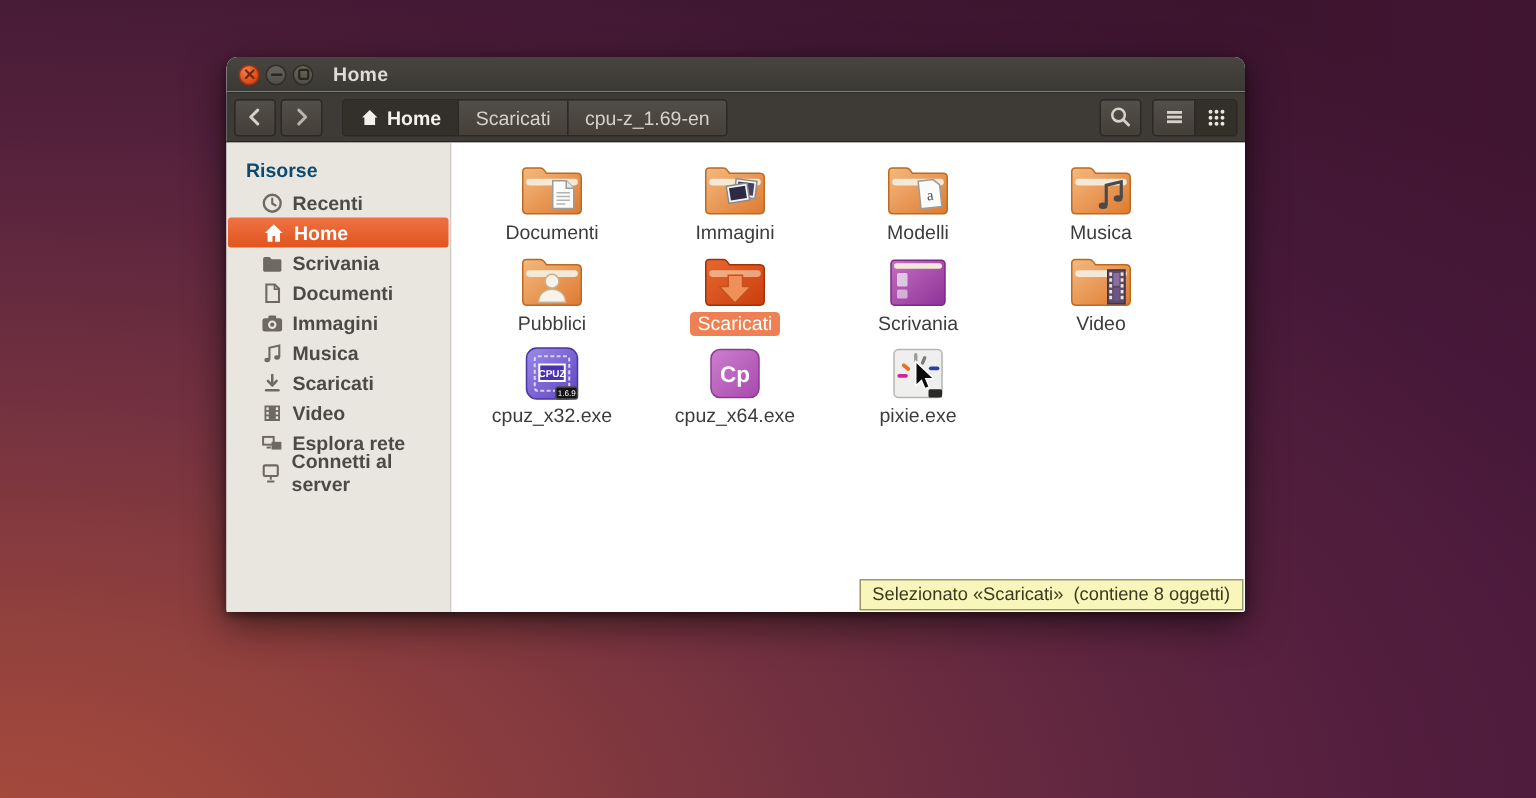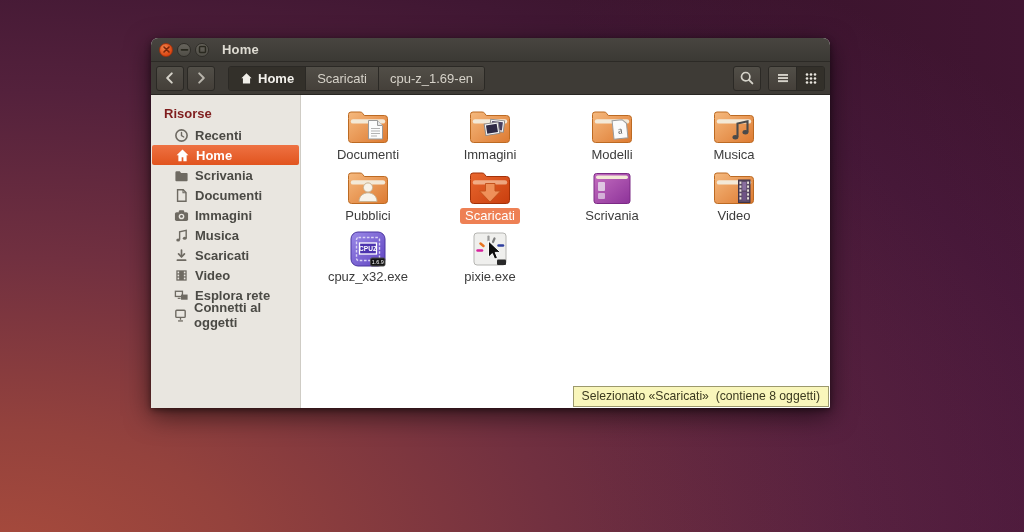--- a/index.html
+++ b/index.html
@@ -78,21 +78,21 @@
   }
   .viewbtn + .viewbtn{border-left:1px solid #2b2925;}
   .viewbtn.active{background:#33302a;}
   
   .winbody{flex:1;display:flex;min-height:0;}
   .sidebar{
     width:150px;flex:0 0 150px;background:#e9e6e0;
     border-right:1px solid #cfccc5;box-sizing:border-box;
     padding-top:6px;font-size:13px;color:#4b4a45;overflow:hidden;
   }
-  .side-header{font-weight:bold;color:#7f1d1d;padding:5px 0 4px 13px;}
+  .side-header{font-weight:bold;color:#0c4a6e;padding:5px 0 4px 13px;}
   .side-item{
     display:flex;align-items:center;height:20px;padding-left:22px;gap:6px;
     cursor:default;
     font-weight:bold;
   }
   .side-item .side-icon{width:16px;height:16px;display:inline-flex;align-items:center;justify-content:center;line-height:0;}
   .side-item.selected{
     background:linear-gradient(#ee7243,#e1541e);
     color:#fff;margin:0 1px;border-radius:2px;
   }
@@ -308,21 +308,21 @@
     <span class="side-label">Esplora rete</span>
   </div>
             <div class="side-item">
     <span class="side-icon">
                 <svg width="15" height="15" viewBox="0 0 16 16">
                   <rect x="3" y="2.4" width="10" height="7.6" rx="1" fill="none" stroke="#6e6a62" stroke-width="1.5"></rect>
                   <path d="M8 10v2.6" stroke="#6e6a62" stroke-width="1.4"></path>
                   <path d="M5.4 13.8h5.2" stroke="#6e6a62" stroke-width="1.4"></path>
                 </svg>
               </span>
-    <span class="side-label">Connetti al oggetti</span>
+    <span class="side-label">Connetti al server</span>
   </div>
           </div>
   </div>
       </div>
     <div class="content">
       <div class="files" id="files">
           <div class="file-item">
     <div class="file-icon">
               <svg width="44" height="37" viewBox="0 0 44 37">
                 <defs>
@@ -501,20 +501,35 @@
     <text x="19" y="21.3" font-size="6.6" font-weight="bold" fill="#fff" text-anchor="middle" font-family="Liberation Sans,sans-serif">CPUZ</text>
     <rect x="21.5" y="28" width="14.5" height="8" rx="1.5" fill="#141414" stroke="#4d4d4d"></rect>
     <text x="28.8" y="34" font-size="5.4" fill="#fff" text-anchor="middle" font-family="Liberation Sans,sans-serif">1.6.9</text>
               </svg>
             </div>
     <div class="file-label">cpuz_x32.exe</div>
   </div>
           <div class="file-item">
     <div class="file-icon">
               <svg width="38" height="38" viewBox="0 0 38 38">
+                <defs>
+                  <linearGradient id="g10" x1="0" y1="0" x2="1" y2="1">
+                    <stop offset="0" stop-color="#cc7fd0"></stop>
+                    <stop offset="1" stop-color="#a849ab"></stop>
+                  </linearGradient>
+                </defs>
+    <rect x="3" y="3" width="32" height="32" rx="6" fill="url(#g10)" stroke="#8d3a92"></rect>
+    <text x="19" y="24.5" font-size="15" font-weight="bold" fill="#fff" text-anchor="middle" font-family="Liberation Sans,sans-serif">Cp</text>
+              </svg>
+            </div>
+    <div class="file-label">cpuz_x64.exe</div>
+  </div>
+          <div class="file-item">
+    <div class="file-icon">
+              <svg width="38" height="38" viewBox="0 0 38 38">
     <rect x="3" y="3" width="32" height="32" rx="3" fill="#efefed" stroke="#b5b5b2"></rect>
     <g stroke-linecap="round">
                   <path d="M17.5 6.5v4" stroke="#9a9a9a" stroke-width="2.2"></path>
                   <path d="M23.5 8.5l-1.5 3.5" stroke="#7d7d7d" stroke-width="2.2"></path>
                   <path d="M6.5 20.5h4.5" stroke="#d6219c" stroke-width="2.5"></path>
                   <path d="M9.5 13.5l3 2.5" stroke="#e8731f" stroke-width="2.5"></path>
                   <path d="M27.5 15.5h4.5" stroke="#2f3f9e" stroke-width="2.5"></path>
                 </g>
     <g transform="translate(17.5,11) scale(1.2)">
                   <path d="M0 0v13.5l3.2-3 1.9 4.6 2.4-1-1.9-4.6H10z" fill="#0d0d0d" stroke="#fff" stroke-width="0.8"></path>

